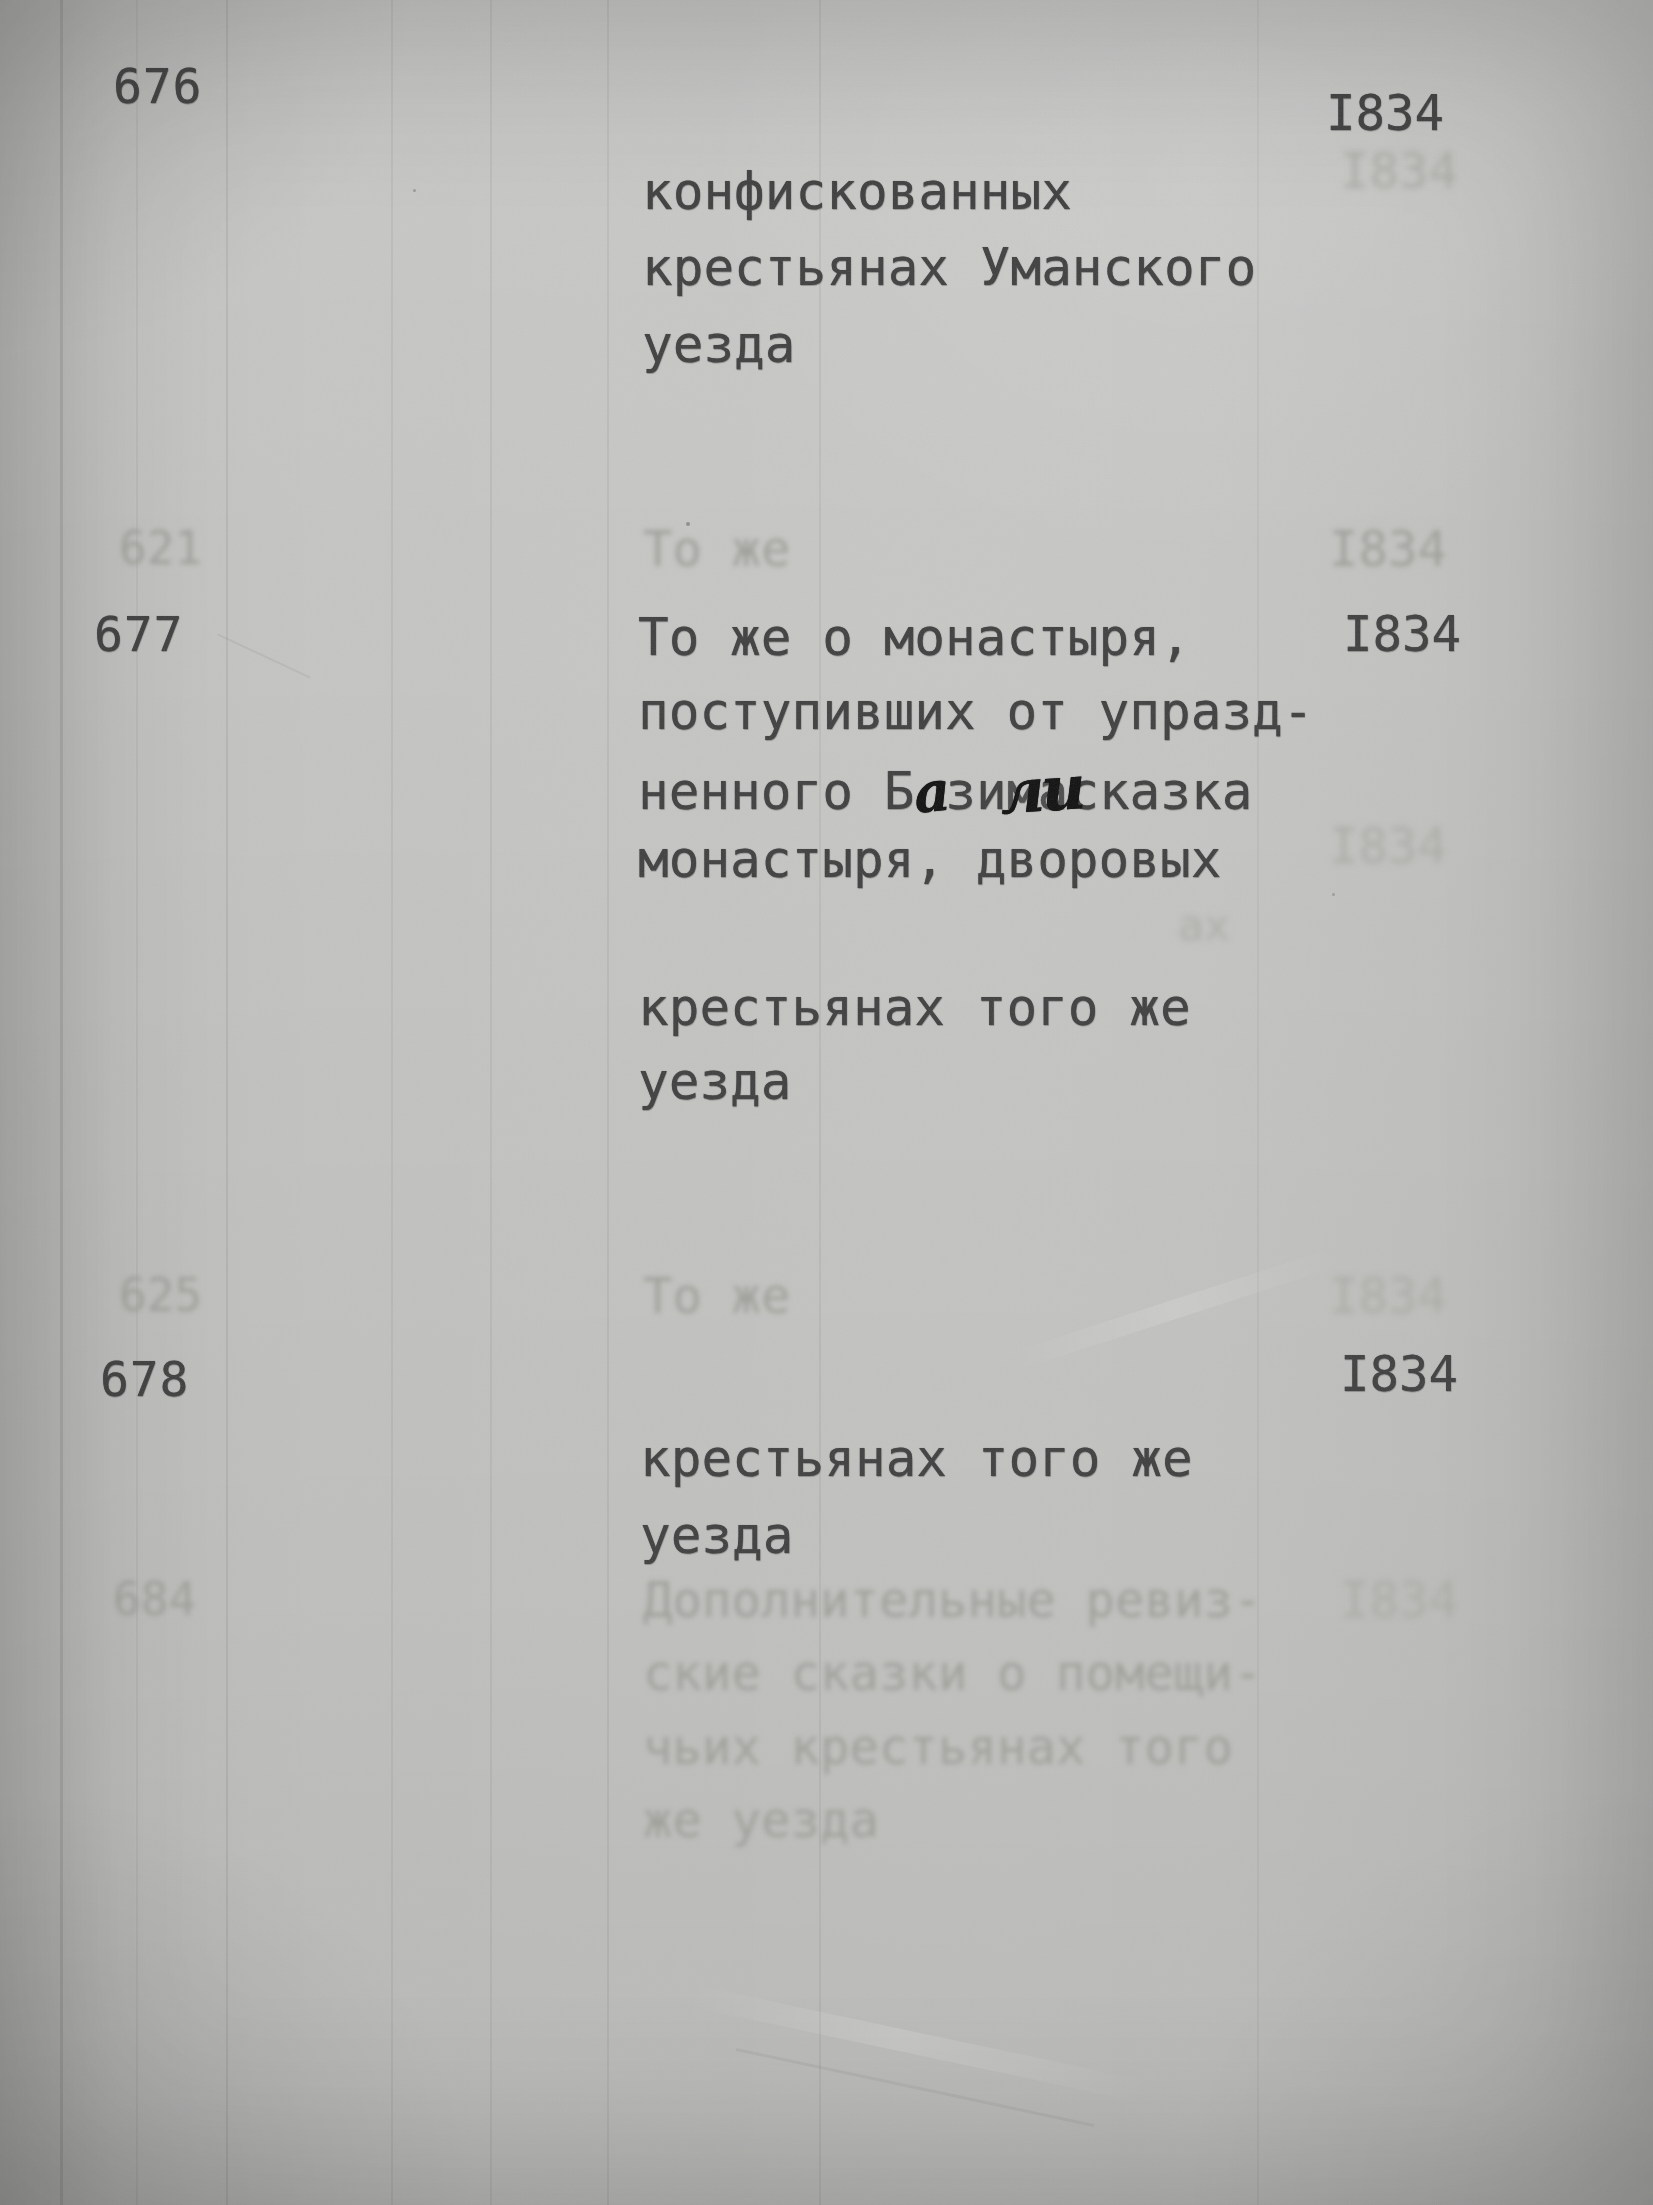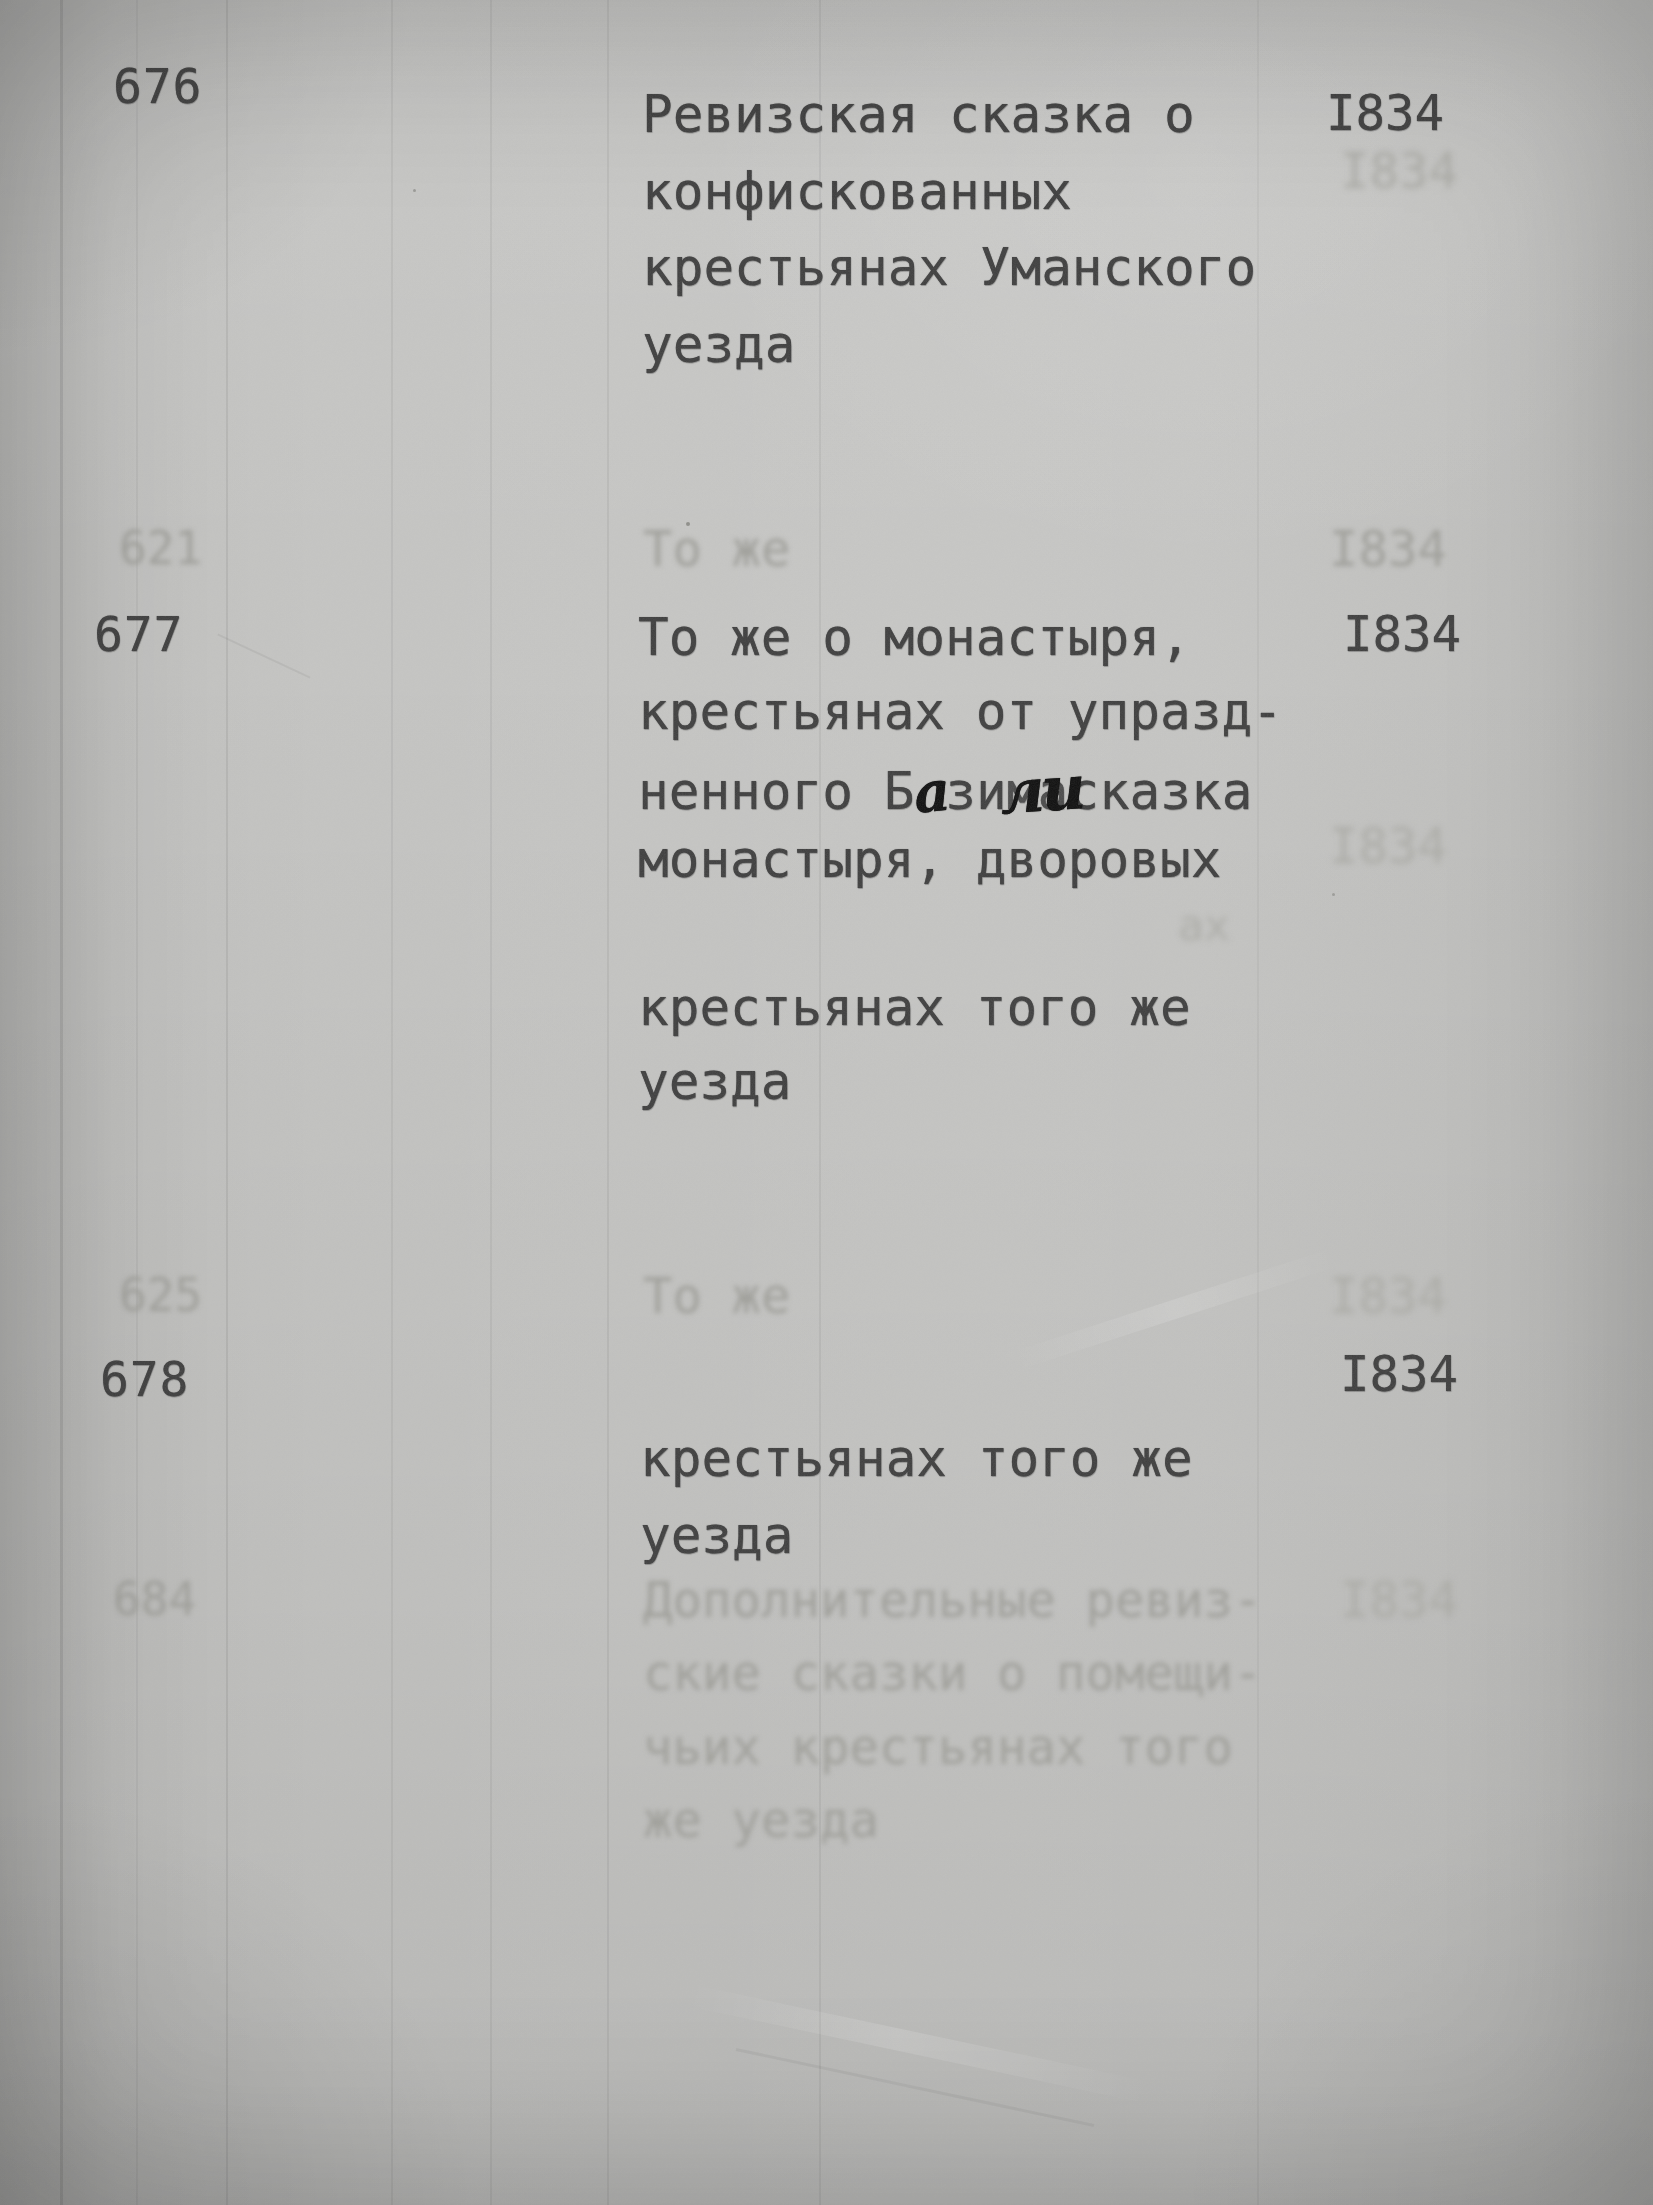--- a/index.html
+++ b/index.html
@@ -90,29 +90,28 @@
   <div class="g soft" style="left:1329px;top:1268px;">I834</div>
 
   <div class="g gnum" style="left:113px;top:1572px;">684</div>
   <div class="g" style="left:643px;top:1572px;">Дополнительные ревиз-</div>
   <div class="g" style="left:643px;top:1645px;">ские сказки о помещи-</div>
   <div class="g" style="left:643px;top:1719px;">чьих крестьянах того</div>
   <div class="g" style="left:643px;top:1792px;">же уезда</div>
   <div class="g soft" style="left:1340px;top:1572px;">I834</div>
 
   <div class="num" style="left:113px;top:58px;">676</div>
-  <div class="tline" style="left:642px;top:85px;">Ревизская сказка о</div>
   <div class="tline" style="left:642px;top:162px;">конфискованных</div>
   <div class="tline" style="left:642px;top:238px;">крестьянах Уманского</div>
   <div class="tline" style="left:642px;top:315px;">уезда</div>
   <div class="year" style="left:1326px;top:85px;">I834</div>
 
   <div class="num" style="left:94px;top:606px;">677</div>
   <div class="tline" style="left:638px;top:608px;">То же о монастыря,</div>
-  <div class="tline" style="left:638px;top:682px;">крестьянах от упразд-</div>
+  <div class="tline" style="left:638px;top:682px;">поступивших от упразд-</div>
   <div class="tline" style="left:638px;top:756px;"><span>ненного Б</span><span class="ink ins">а</span><span>зи</span><span class="ow"><span class="under">ма</span><span class="ink over">ли</span></span><span>сказка</span></div>
   <div class="tline" style="left:638px;top:830px;">монастыря, дворовых</div>
   <div class="tline" style="left:638px;top:978px;">крестьянах того же</div>
   <div class="tline" style="left:638px;top:1052px;">уезда</div>
   <div class="year" style="left:1343px;top:606px;">I834</div>
 
   <div class="num" style="left:100px;top:1351px;">678</div>
   <div class="tline" style="left:640px;top:1429px;">крестьянах того же</div>
   <div class="tline" style="left:640px;top:1506px;">уезда</div>
   <div class="year" style="left:1340px;top:1346px;">I834</div>

